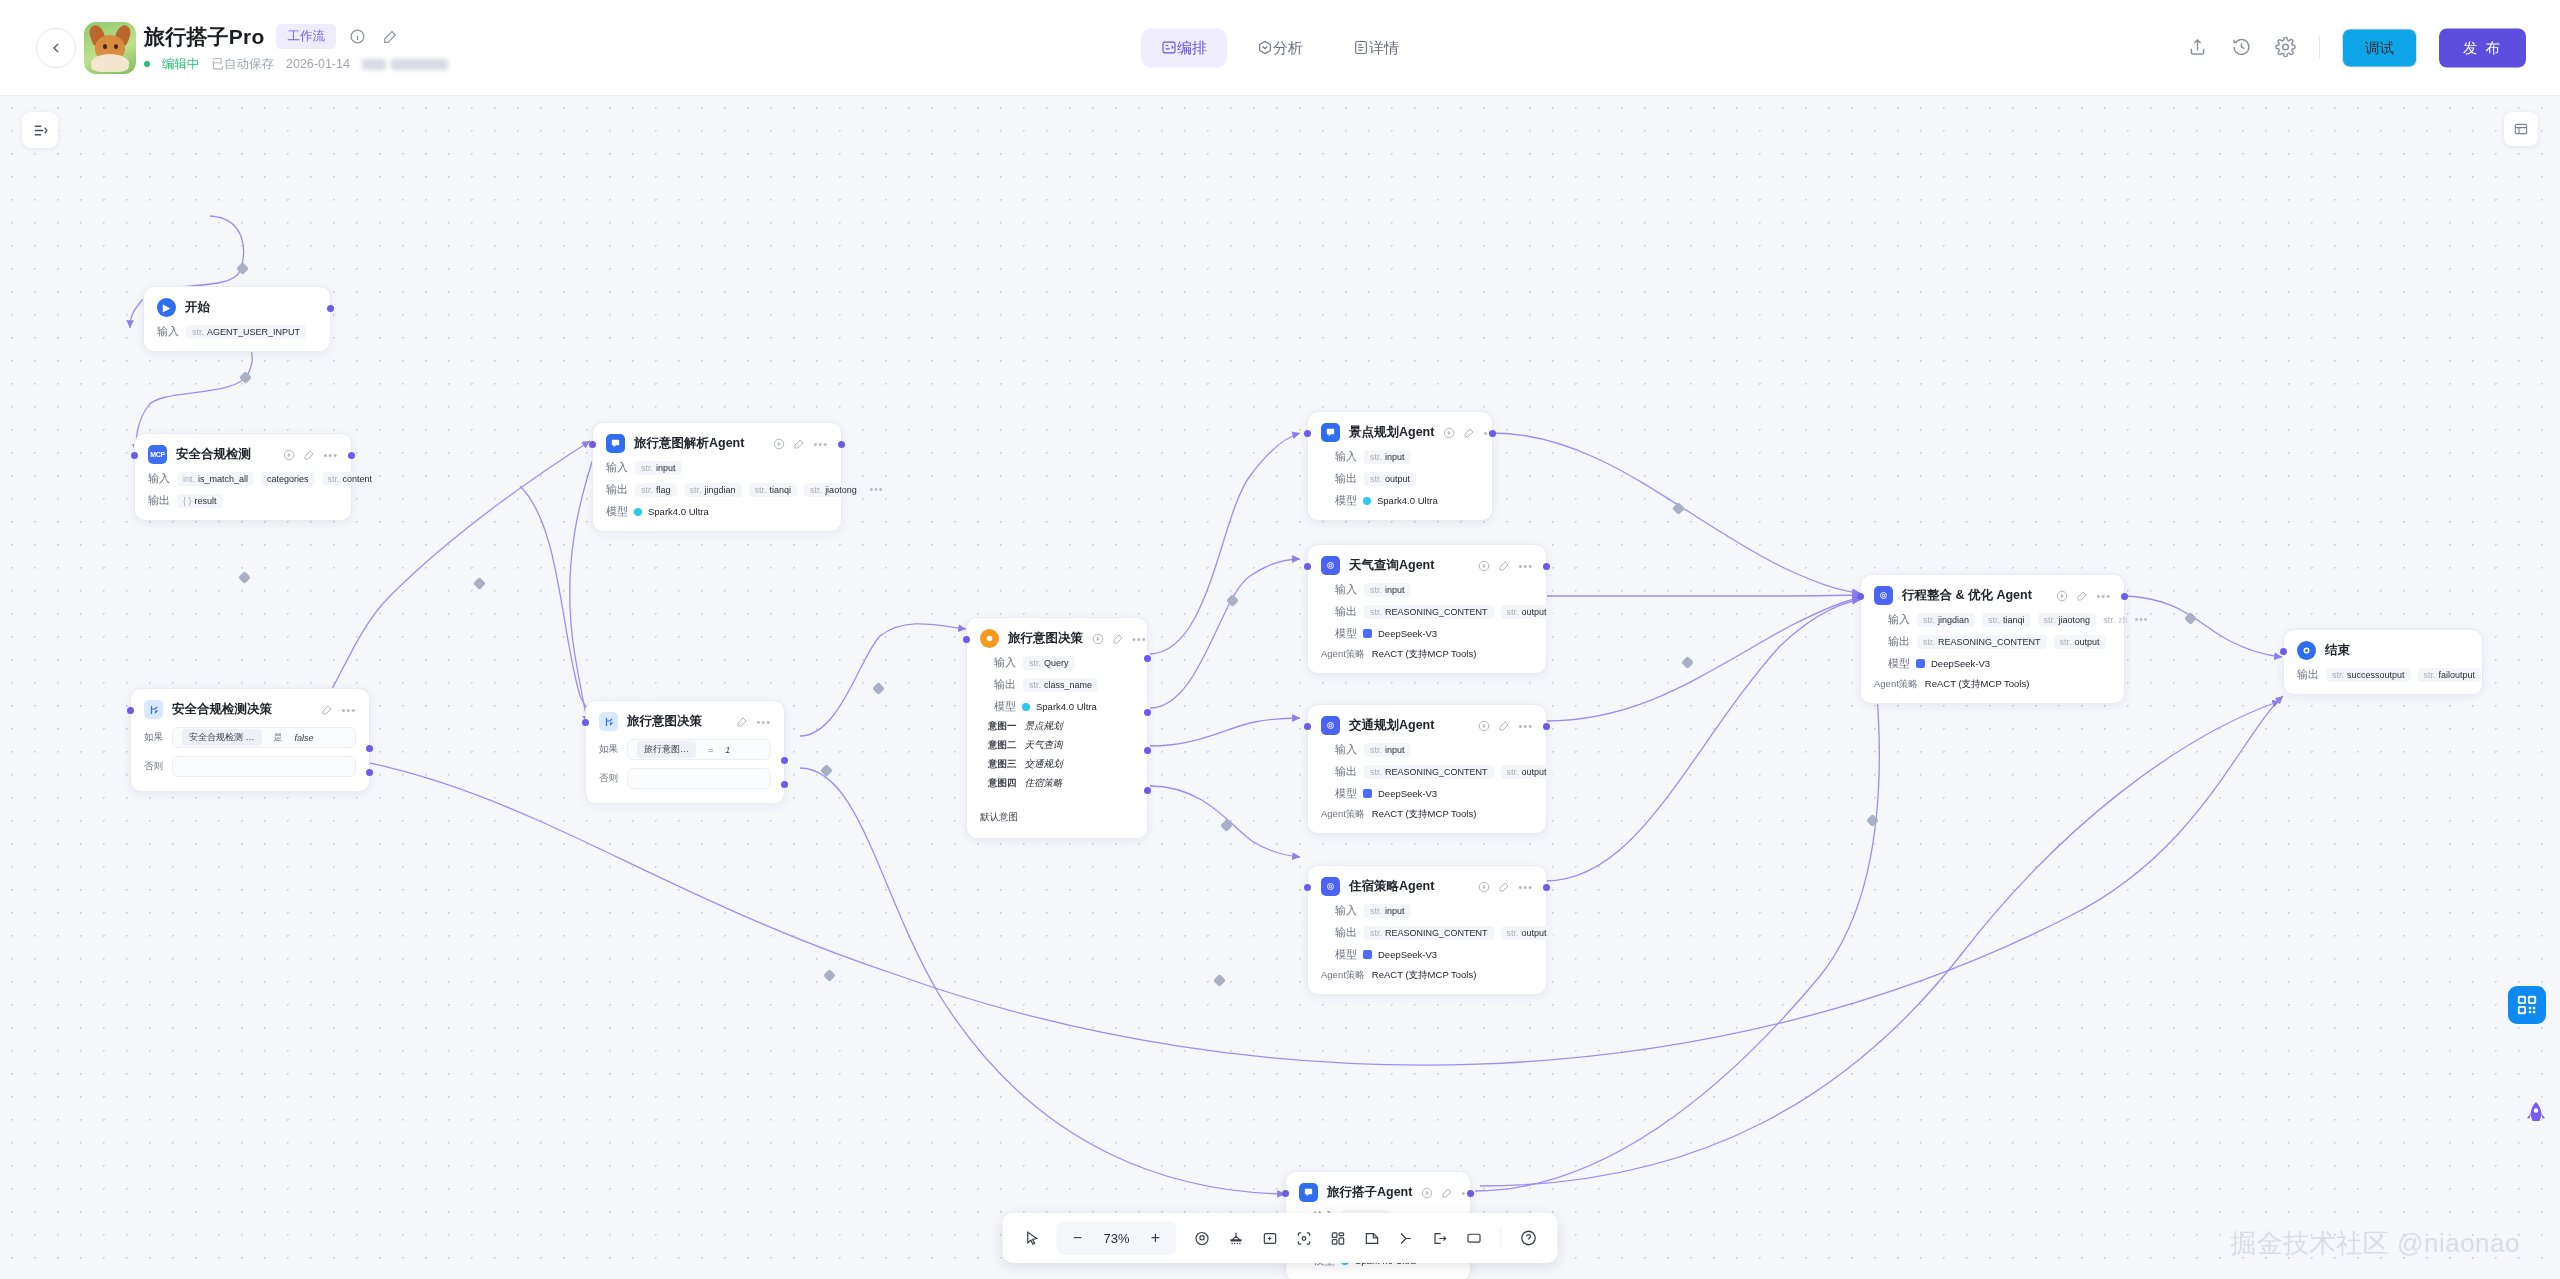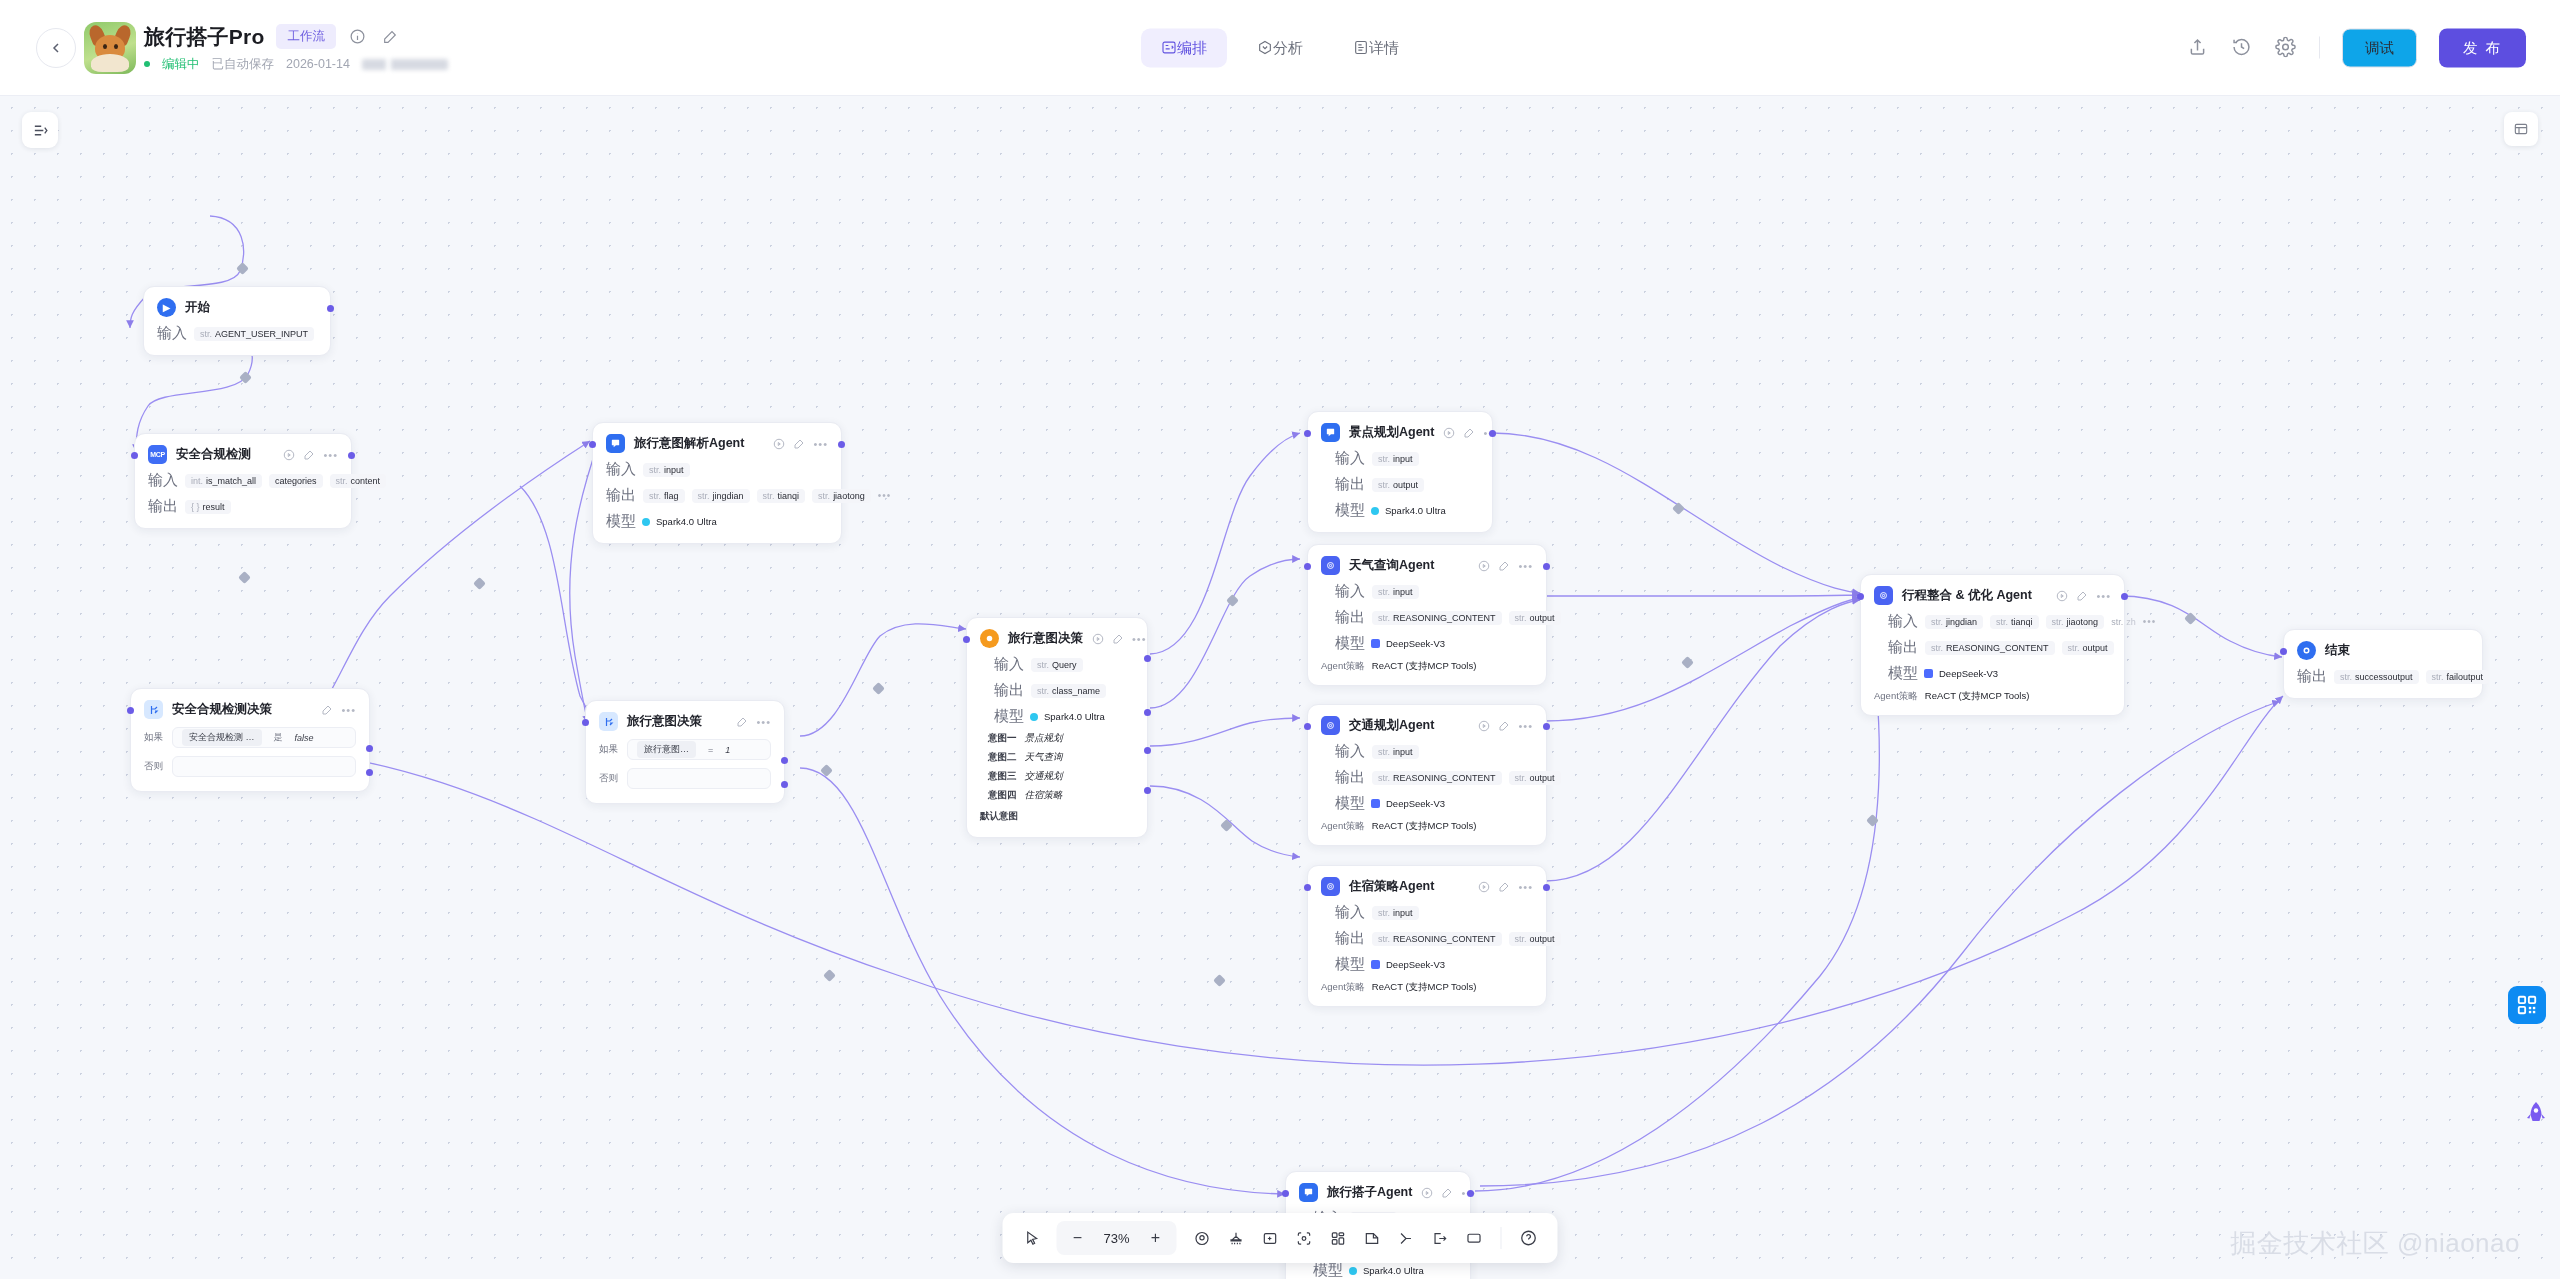--- a/index.html
+++ b/index.html
@@ -135,21 +135,21 @@
   .ico-agent2{ background: #4a63f2; }
   .ico-mcp   { background: #3f6df5; font-size: 7px; font-weight: 700; letter-spacing: -.3px; }
   .ico-branch{ background: #d7e8ff; color:#2f6ef0; }
   .ico-intent{ background: #f59a1e; border-radius: 50%; }
   .node-title { font-size: 12.5px; font-weight: 600; color: #22242c; white-space: nowrap; }
   .node-head-actions { margin-left: auto; display: flex; align-items: center; gap: 8px; color: #b4b8c4; }
   .hicon { width: 12px; height: 12px; cursor: pointer; display:inline-flex; }
   .dots { letter-spacing: 1px; font-size: 11px; line-height: 8px; cursor: pointer; }
 
   .row { display: flex; align-items: center; gap: 7px; margin-top: 7px; font-size: 9.5px; }
-  .row-label { color: #6e7280; flex: 0 0 auto; font-size: 15px; font-family: Liberation Serif, serif; }
+  .row-label { color: #6e7280; flex: 0 0 auto; font-size: 11px; font-family: Liberation Serif, serif; }
   .chip {
     background: #f4f5f9; border-radius: 4px; padding: 2px 6px;
     color: #2a2c35; font-size: 9px; white-space: nowrap;
   }
   .chip .t { color: #a9adb9; margin-right: 3px; }
   .chip.plain { background: transparent; padding: 2px 0; }
   .model-row { display: flex; align-items: center; gap: 6px; margin-top: 7px; font-size: 9.5px; }
   .model-name { color: #22242c; font-size: 9.5px; }
   .spark-dot { width: 8px; height: 8px; border-radius: 50%; background: #2ec7f0; }
   .ds-dot { width: 9px; height: 9px; border-radius: 2px; background: #4d6bfe; }
@@ -167,21 +167,21 @@
   }
   .branch-box .v1 { background: #eef0f5; border-radius: 4px; padding: 2px 7px; font-size: 9px; color: #3b3e49; }
   .branch-box .op { font-size: 9px; color: #6e7280; }
   .branch-box .v2 { font-size: 9px; color: #3b3e49; font-style: italic; }
   .branch-box.empty { background: #fafbfd; }
 
   
   .intent-row { display: flex; gap: 8px; margin-top: 6px; font-size: 9.5px; align-items: center; }
   .intent-k { color: #3b3e49; font-weight: 600; }
   .intent-v { color: #22242c; font-style: italic; }
-  .default-intent { margin-top: 8px; font-size: 9.5px; color: #3b3e49; font-weight: 700; }
+  .default-intent { margin-top: 21px; font-size: 9.5px; color: #3b3e49; font-weight: 400; }
 
   
   .port { position: absolute; width: 7px; height: 7px; border-radius: 50%; background: #6b5ce7; }
   .port.l { left: -4px; top: 18px; }
   .port.r { right: -4px; top: 18px; }
 
   
   .toolbar {
     position: absolute; left: 50%; bottom: 16px; transform: translateX(-50%);
     background: #fff; border-radius: 11px; box-shadow: 0 3px 14px rgba(30,35,60,.13);

